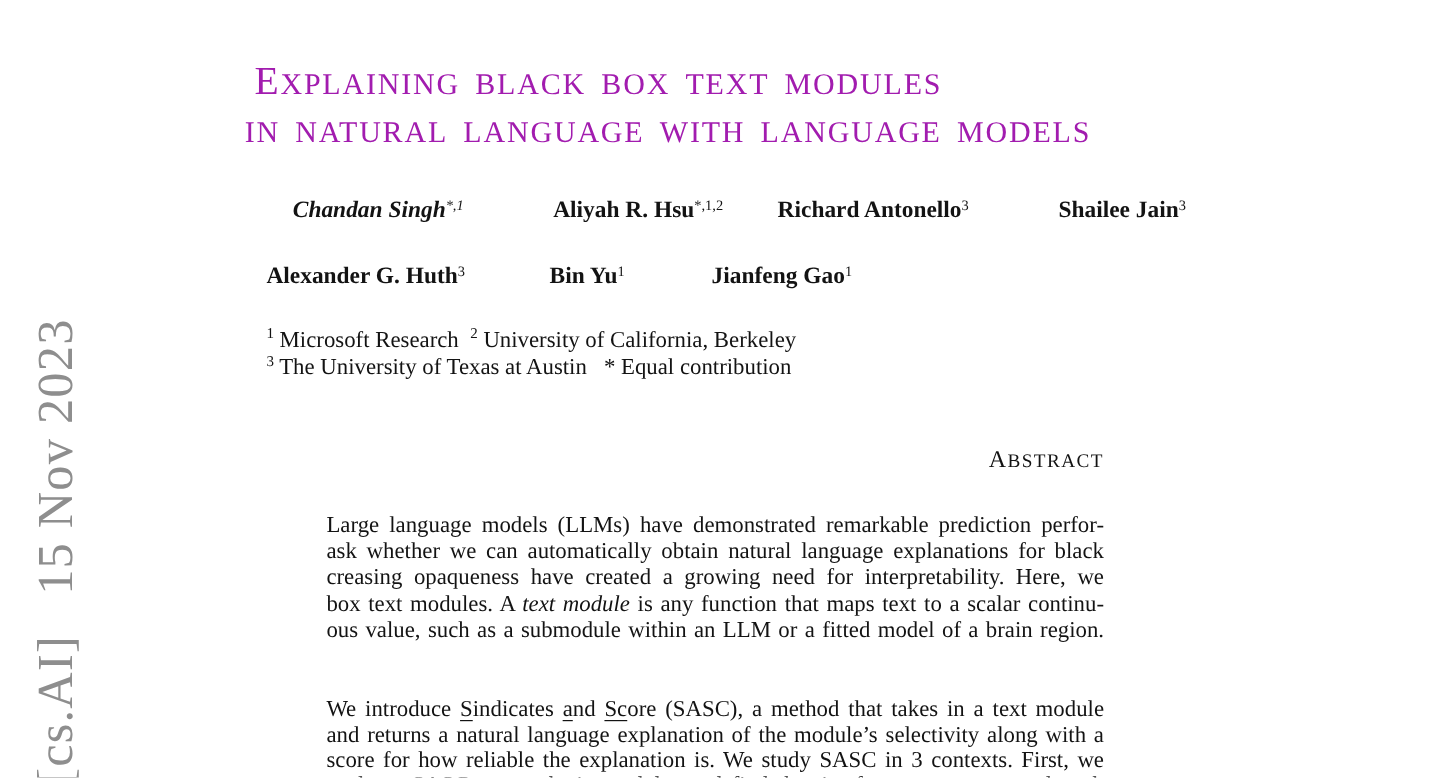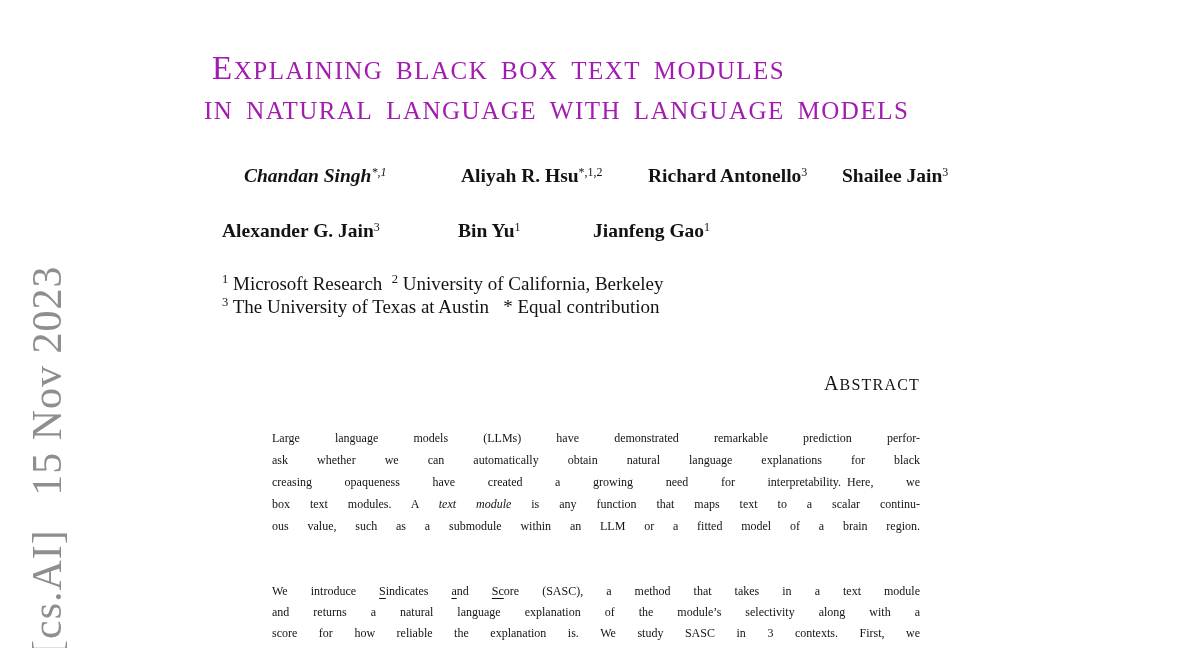--- a/index.html
+++ b/index.html
@@ -33,21 +33,21 @@
   
   .author{position:absolute;font-weight:bold;font-size:19.5px;white-space:nowrap;}
   .author sup{font-weight:normal;font-size:12px;position:relative;top:1px;}
   
   .affil-line{position:absolute;left:222px;font-size:19px;white-space:nowrap;}
   .affil-line sup{font-size:12.5px;}
 
   
   .para{position:absolute;left:272px;width:648px;}
   .pline{
-    height:22px;line-height:22px;font-size:12px;
+    height:22px;line-height:22px;font-size:19px;
     text-align:justify;text-align-last:justify;white-space:normal;
     overflow:visible;
   }
   #para2 .pline{height:21px;line-height:21px;}
   .pline.lastline{text-align-last:left;}
   #para1{top:427px;}
   #para2{top:581px;}
   .it{font-style:italic;}
   .ul{text-decoration:underline;text-underline-offset:3px;text-decoration-thickness:1px;}
   sup{line-height:0;}
@@ -57,24 +57,24 @@
 
 <div id="watermark" class="abs" style="color: rgb(142, 142, 142);">[cs.AI]  15 Nov 2023</div>
 
 <div id="title-line1" class="abs title-line"><span class="sc-b">E</span><span class="sc-s">X</span><span class="sc-s">P</span><span class="sc-s">L</span><span class="sc-s">A</span><span class="sc-s">I</span><span class="sc-s">N</span><span class="sc-s">I</span><span class="sc-s">N</span><span class="sc-s">G</span><span class="sc-b"> </span><span class="sc-s">B</span><span class="sc-s">L</span><span class="sc-s">A</span><span class="sc-s">C</span><span class="sc-s">K</span><span class="sc-b"> </span><span class="sc-s">B</span><span class="sc-s">O</span><span class="sc-s">X</span><span class="sc-b"> </span><span class="sc-s">T</span><span class="sc-s">E</span><span class="sc-s">X</span><span class="sc-s">T</span><span class="sc-b"> </span><span class="sc-s">M</span><span class="sc-s">O</span><span class="sc-s">D</span><span class="sc-s">U</span><span class="sc-s">L</span><span class="sc-s">E</span><span class="sc-s">S</span></div>
 <div id="title-line2" class="abs title-line"><span class="sc-s">I</span><span class="sc-s">N</span><span class="sc-b"> </span><span class="sc-s">N</span><span class="sc-s">A</span><span class="sc-s">T</span><span class="sc-s">U</span><span class="sc-s">R</span><span class="sc-s">A</span><span class="sc-s">L</span><span class="sc-b"> </span><span class="sc-s">L</span><span class="sc-s">A</span><span class="sc-s">N</span><span class="sc-s">G</span><span class="sc-s">U</span><span class="sc-s">A</span><span class="sc-s">G</span><span class="sc-s">E</span><span class="sc-b"> </span><span class="sc-s">W</span><span class="sc-s">I</span><span class="sc-s">T</span><span class="sc-s">H</span><span class="sc-b"> </span><span class="sc-s">L</span><span class="sc-s">A</span><span class="sc-s">N</span><span class="sc-s">G</span><span class="sc-s">U</span><span class="sc-s">A</span><span class="sc-s">G</span><span class="sc-s">E</span><span class="sc-b"> </span><span class="sc-s">M</span><span class="sc-s">O</span><span class="sc-s">D</span><span class="sc-s">E</span><span class="sc-s">L</span><span class="sc-s">S</span></div>
 
 <div id="authors-row1">
     <div class="author" style="left: 244px; top: 165px; font-style: italic;"><span>Chandan Singh</span><sup>*,1</sup></div>
     <div class="author" style="left: 437px; top: 165px; margin-left: 24px;"><span>Aliyah R. Hsu</span><sup>*,1,2</sup></div>
     <div class="author" style="left: 648px; top: 165px;"><span>Richard Antonello</span><sup>3</sup></div>
-    <div class="author" style="left: 842px; top: 165px; text-align: right;"><span>Shailee Jain</span><sup>3</sup></div>
+    <div class="author" style="left: 882px; top: 165px; text-align: right;"><span>Shailee Jain</span><sup>3</sup></div>
   </div>
 <div id="authors-row2">
-    <div class="author" style="left: 222px; top: 220px;"><span>Alexander G. Jain</span><sup>3</sup></div>
+    <div class="author" style="left: 222px; top: 220px;"><span>Alexander G. Huth</span><sup>3</sup></div>
     <div class="author" style="left: 458px; top: 220px;"><span>Bin Yu</span><sup>1</sup></div>
     <div class="author" style="left: 593px; top: 220px;"><span>Jianfeng Gao</span><sup>1</sup></div>
   </div>
 
 <div id="affil-line1" class="affil-line" style="top:273px;"><sup>1</sup><span> Microsoft Research </span><sup>2</sup><span> University of California, Berkeley</span></div>
 <div id="affil-line2" class="affil-line" style="top:296px;font-family:Liberation Serif, serif;"><sup>3</sup><span> The University of Texas at Austin  * Equal contribution</span></div>
 
 <div id="abstract-heading" class="abs"><span class="sc-b">A</span><span class="sc-s">B</span><span class="sc-s">S</span><span class="sc-s">T</span><span class="sc-s">R</span><span class="sc-s">A</span><span class="sc-s">C</span><span class="sc-s">T</span></div>
 
 <div id="para1" class="para">

